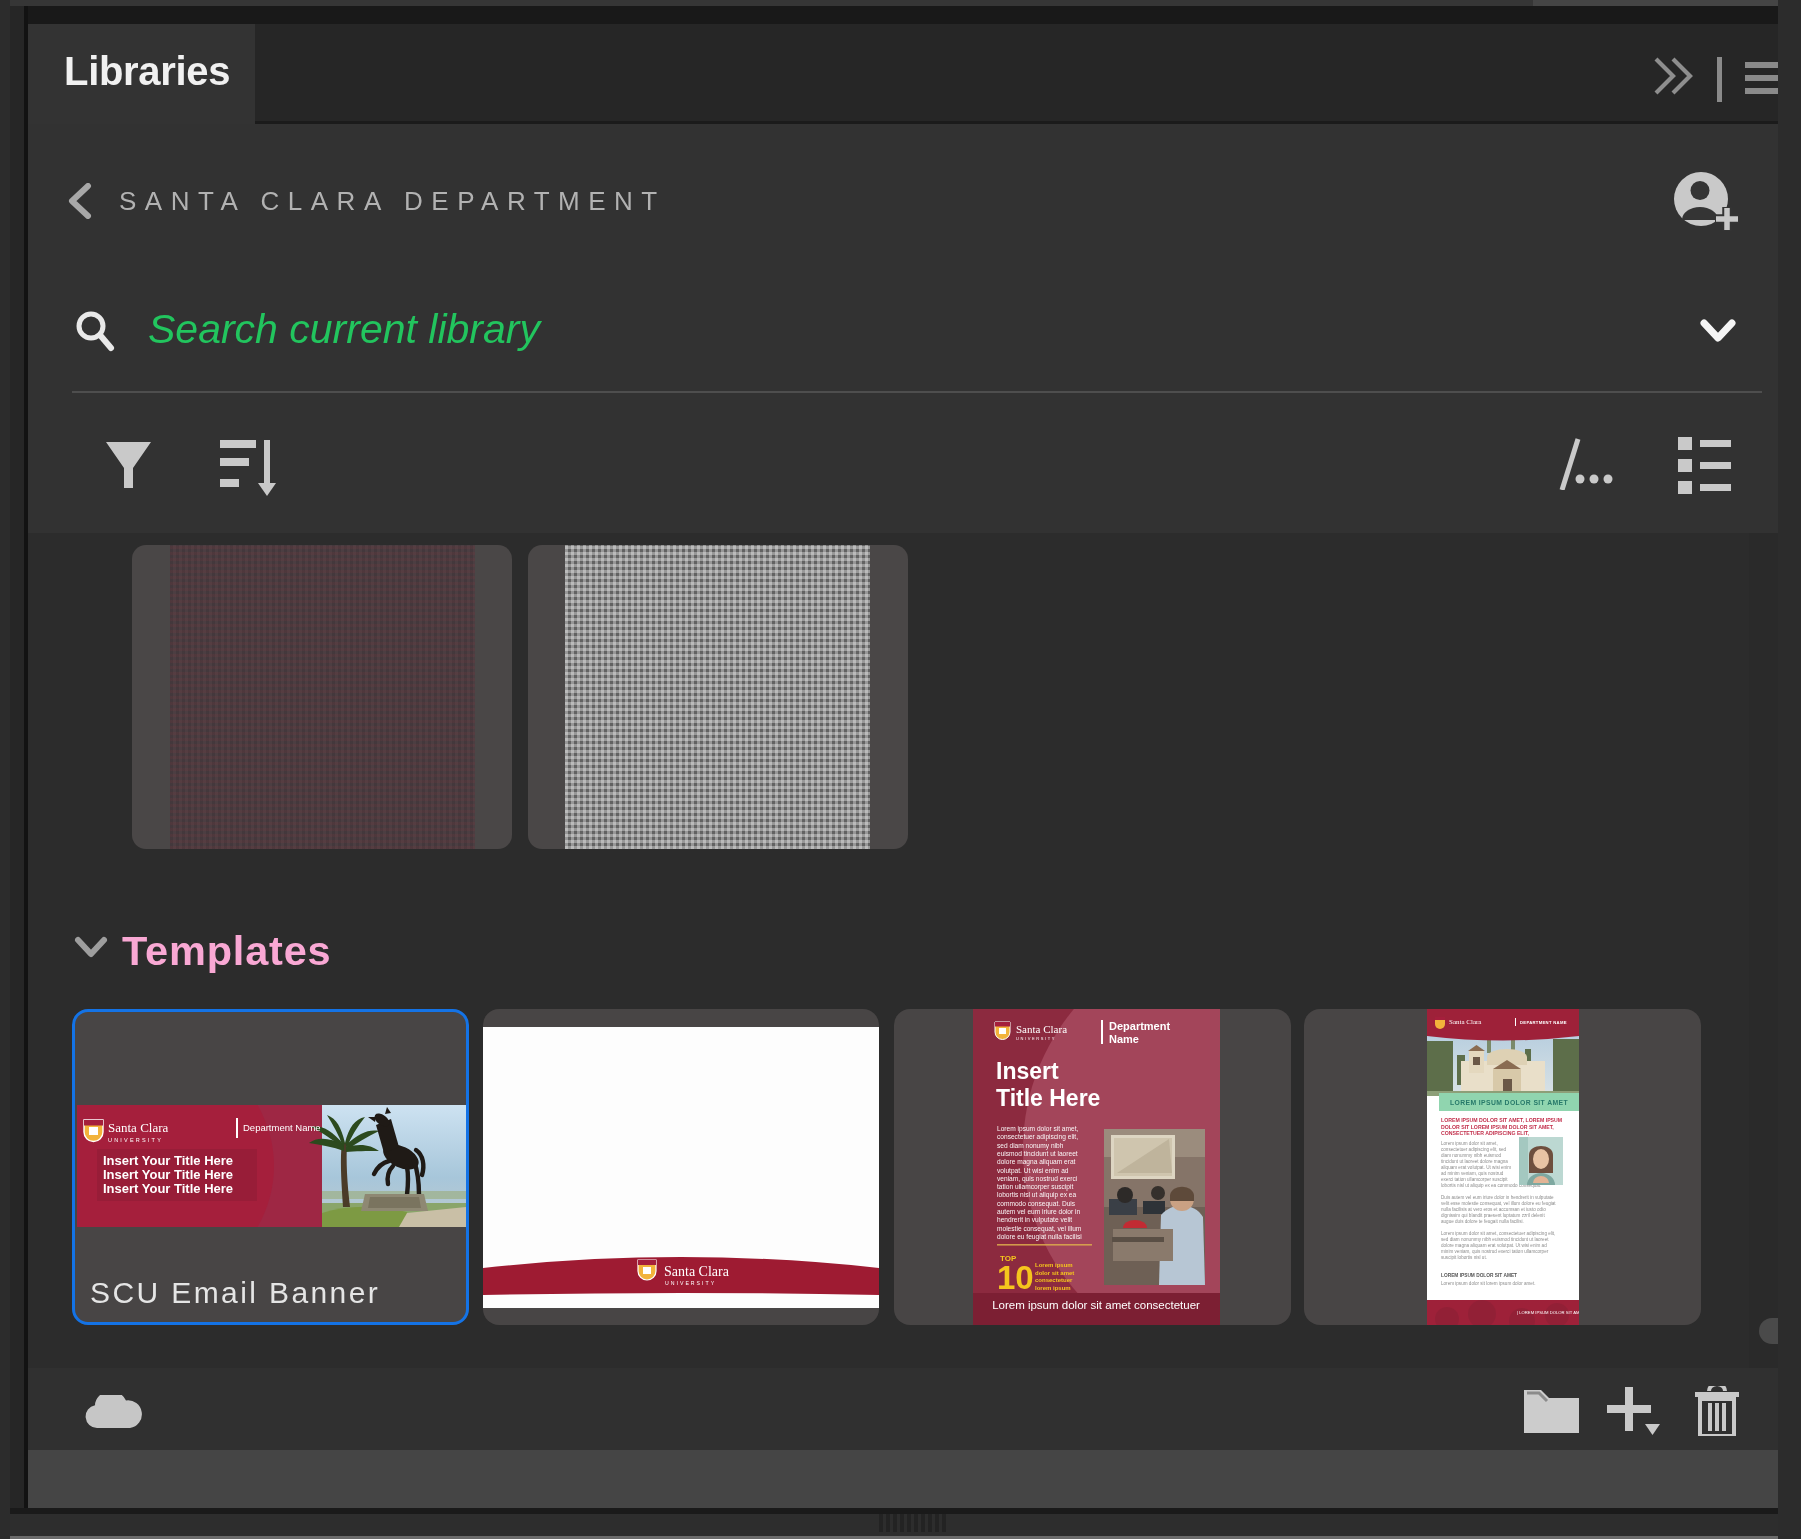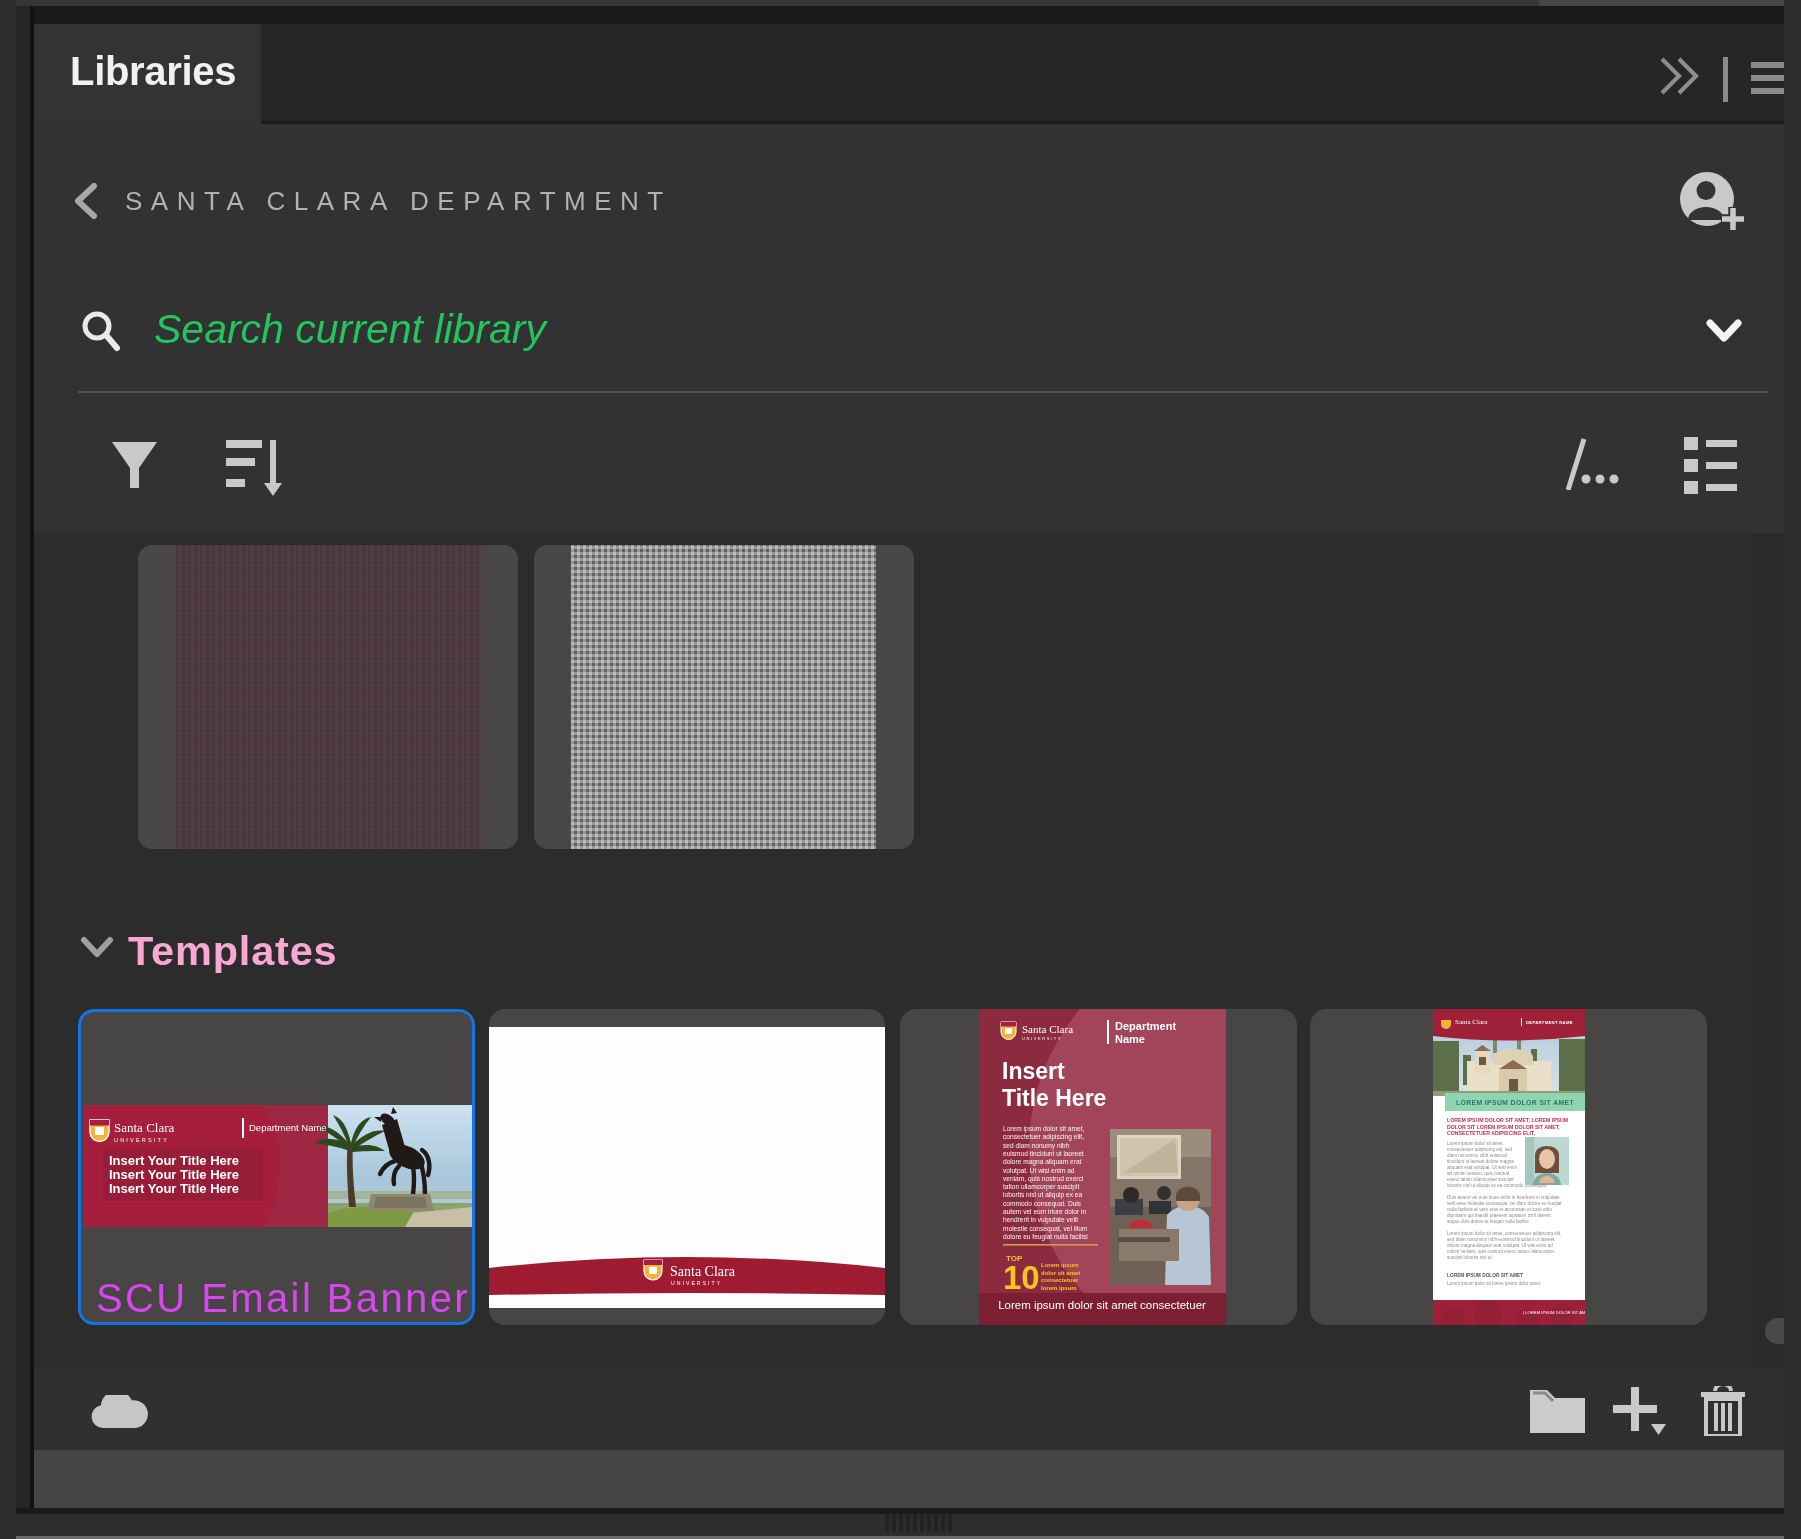--- a/index.html
+++ b/index.html
@@ -1,19 +1,19 @@
 <!DOCTYPE html>
 <html><head><meta charset="utf-8"><style>
 html,body{margin:0;padding:0;width:1801px;height:1539px;background:#2c2c2c;overflow:hidden}
 *{box-sizing:border-box}
 body{font-family:"Liberation Sans",sans-serif}
 .abs{position:absolute}
 </style></head>
 <body>
-<div class="abs" style="left:16px;top:0;width:1768px;height:1539px;background:#2c2c2c;overflow:hidden">
+<div class="abs" style="left:10px;top:0;width:1768px;height:1539px;background:#2c2c2c;overflow:hidden">
 
 <div class="abs" style="left:0;top:0;width:1801px;height:6px;background:#363636"></div>
 <div class="abs" style="left:1523px;top:0;width:278px;height:6px;background:#454545"></div>
 <div class="abs" style="left:0;top:6px;width:1801px;height:18px;background:#191919"></div>
 <div class="abs" style="left:1778px;top:6px;width:23px;height:18px;background:#262626"></div>
 <div class="abs" style="left:0;top:6px;width:14px;height:1533px;background:#262626"></div>
 <div class="abs" style="left:14px;top:6px;width:4px;height:1533px;background:#121212"></div>
 <div class="abs" style="left:1794px;top:6px;width:7px;height:1533px;background:#1d1d1d"></div>
 
 <div class="abs" style="left:18px;top:24px;width:1776px;height:100px;background:#262626"></div>
@@ -93,21 +93,21 @@
 <div class="abs" style="left:518px;top:545px;width:380px;height:304px;background:#4a4747;border-radius:14px;overflow:hidden">
   <div class="abs" style="left:37px;top:0;width:305px;height:304px;background-color:#626262;background-image:repeating-linear-gradient(0deg, rgba(255,255,255,.34) 0 3px, rgba(0,0,0,0) 3px 6px),repeating-linear-gradient(90deg, rgba(255,255,255,.34) 0 3px, rgba(0,0,0,0) 3px 6px)"></div>
 </div>
 
 <svg class="abs" style="left:64px;top:936px" width="36" height="26" viewBox="0 0 36 26">
  <path d="M4 4 L17 18 L30 4" fill="none" stroke="#9e9e9e" stroke-width="6" stroke-linecap="round" stroke-linejoin="round"></path>
 </svg>
 <div class="abs" id="t-templates" style="left:112px;top:930px;font-weight:700;font-size:41.5px;line-height:1;letter-spacing:0.8px;color:#f9a8d4">Templates</div>
 
 <div class="abs" style="left:62px;top:1009px;width:397px;height:316px;background:#484545;border:3px solid #1473e6;border-radius:16px;overflow:hidden"></div>
-<div class="abs" id="t-label" style="left:80px;top:1278px;font-size:40px;line-height:1;letter-spacing:2.4px;color:#d946ef">SCU Email Banner</div>
+<div class="abs" id="t-label" style="left:80px;top:1278px;font-size:30px;line-height:1;letter-spacing:2.4px;color:#e5e5e5">SCU Email Banner</div>
 
 <svg class="abs" style="left:67px;top:1105px" width="389" height="122" viewBox="0 0 389 122">
  <rect width="389" height="122" fill="#9e2744"></rect>
  <ellipse cx="-35" cy="61" rx="232" ry="165" fill="#a51f3c"></ellipse>
  <rect x="245" y="0" width="144" height="122" fill="#aecadd"></rect>
  <defs>
         <linearGradient id="sky1" x1="0" y1="0" x2="0" y2="1">
    <stop offset="0" stop-color="#cde2f1"></stop>
           <stop offset="0.7" stop-color="#a7c6da"></stop>
           <stop offset="1" stop-color="#b6c9d2"></stop>

